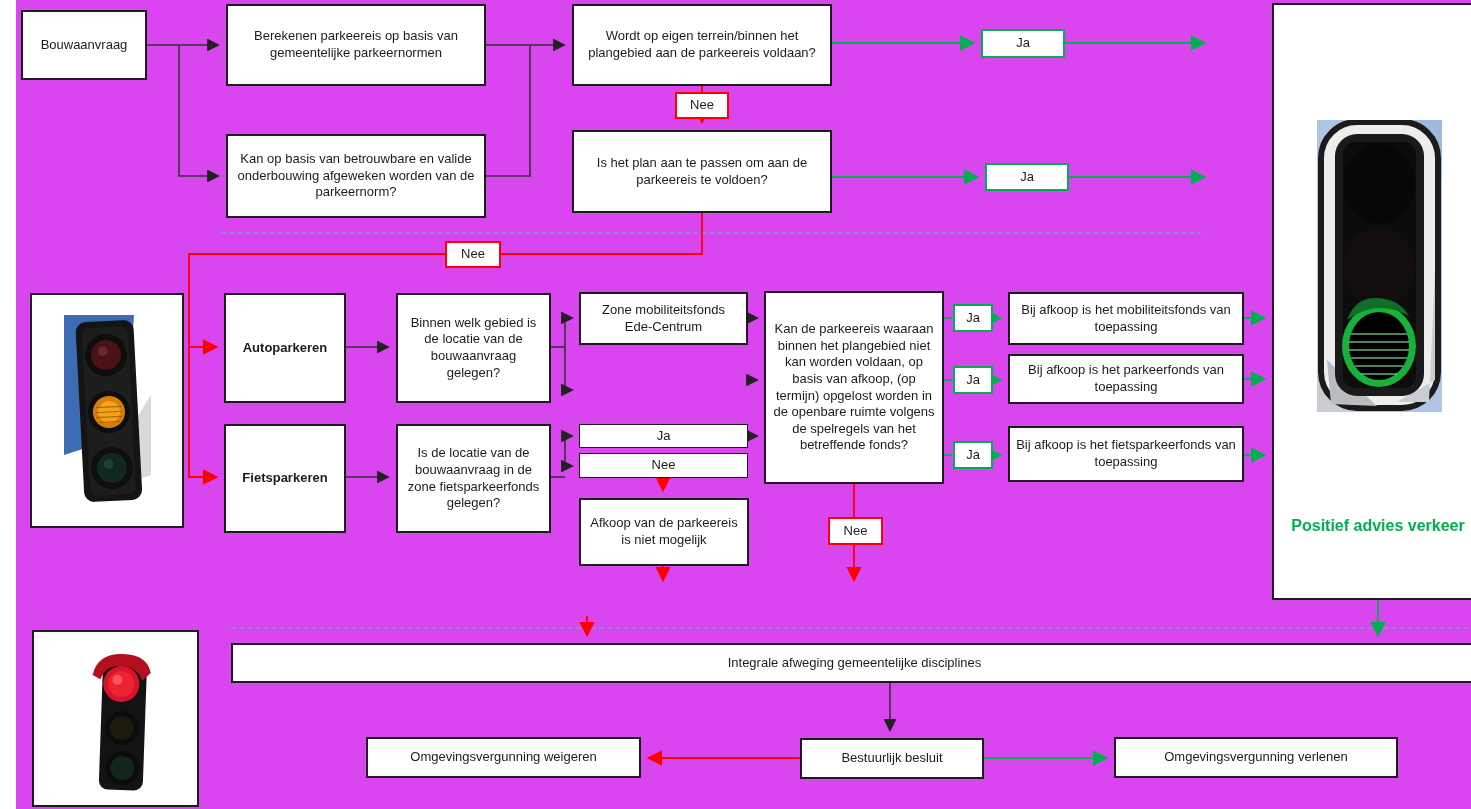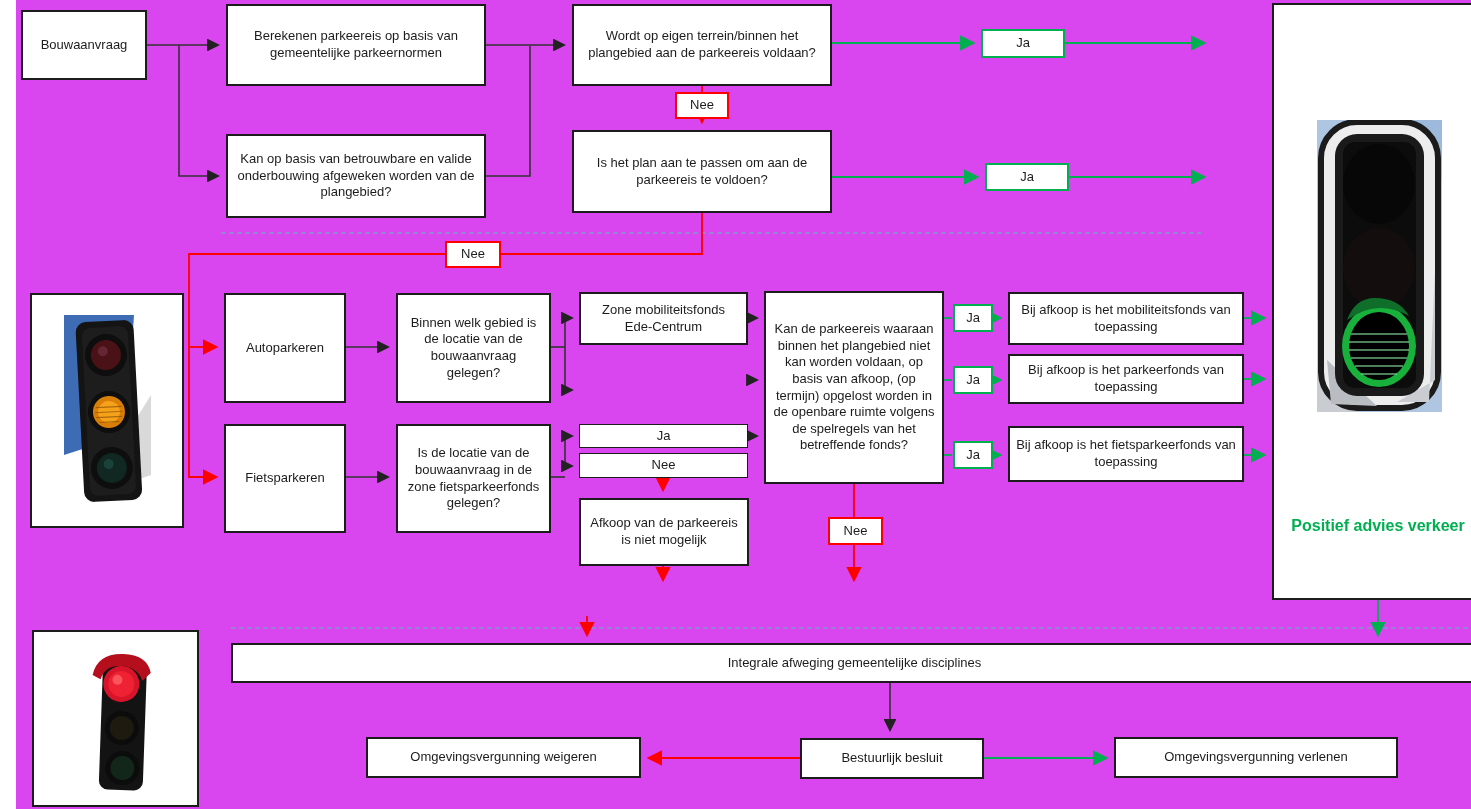--- a/index.html
+++ b/index.html
@@ -10,21 +10,21 @@
   .wires { position:absolute; left:0; top:0; width:1471px; height:809px; z-index:1; }
   .node {
     position:absolute; box-sizing:border-box; z-index:2; background:#ffffff;
     border:2px solid #1c1c1c; display:flex; align-items:center; justify-content:center;
     text-align:center; font-size:13px; line-height:1.28; color:#1c1c1c; padding:2px 6px;
   }
   .thick { border-width:2.5px; }
   .thin  { border-width:1.5px; }
   .red-border   { border:2px solid #ff0000; }
   .green-border { border:2px solid #00b050; }
-  .bold { font-weight:normal; }
+  .bold { font-weight:bold; }
   .neg-text { color:#ff0000; font-weight:bold; }
   .pos-text { color:#00b050; font-weight:bold; font-size:16px; }
   .imgwrap { position:absolute; z-index:2; box-sizing:border-box; background:#fff; border:2.5px solid #1c1c1c; }
   .tl { position:absolute; }
 </style>
 </head>
 <body>
 
 <div class="stage">
 
@@ -97,21 +97,21 @@
 
   <div class="node" style="left:5px;top:10px;width:126px;height:70px">
       <span>Bouwaanvraag</span>
     </div>
 
   <div class="node" style="left:210px;top:4px;width:260px;height:82px">
       <span>Berekenen parkeereis op basis van gemeentelijke parkeernormen</span>
     </div>
 
   <div class="node" style="left:210px;top:134px;width:260px;height:84px">
-      <span>Kan op basis van betrouwbare en valide onderbouwing afgeweken worden van de plangebied?</span>
+      <span>Kan op basis van betrouwbare en valide onderbouwing afgeweken worden van de parkeernorm?</span>
     </div>
 
   <div class="node thick" style="left:556px;top:4px;width:260px;height:82px">
       <span>Wordt op eigen terrein/binnen het plangebied aan de parkeereis voldaan?</span>
     </div>
 
   <div class="node thick" style="left:556px;top:130px;width:260px;height:83px">
       <span>Is het plan aan te passen om aan de parkeereis te voldoen?</span>
     </div>
 

